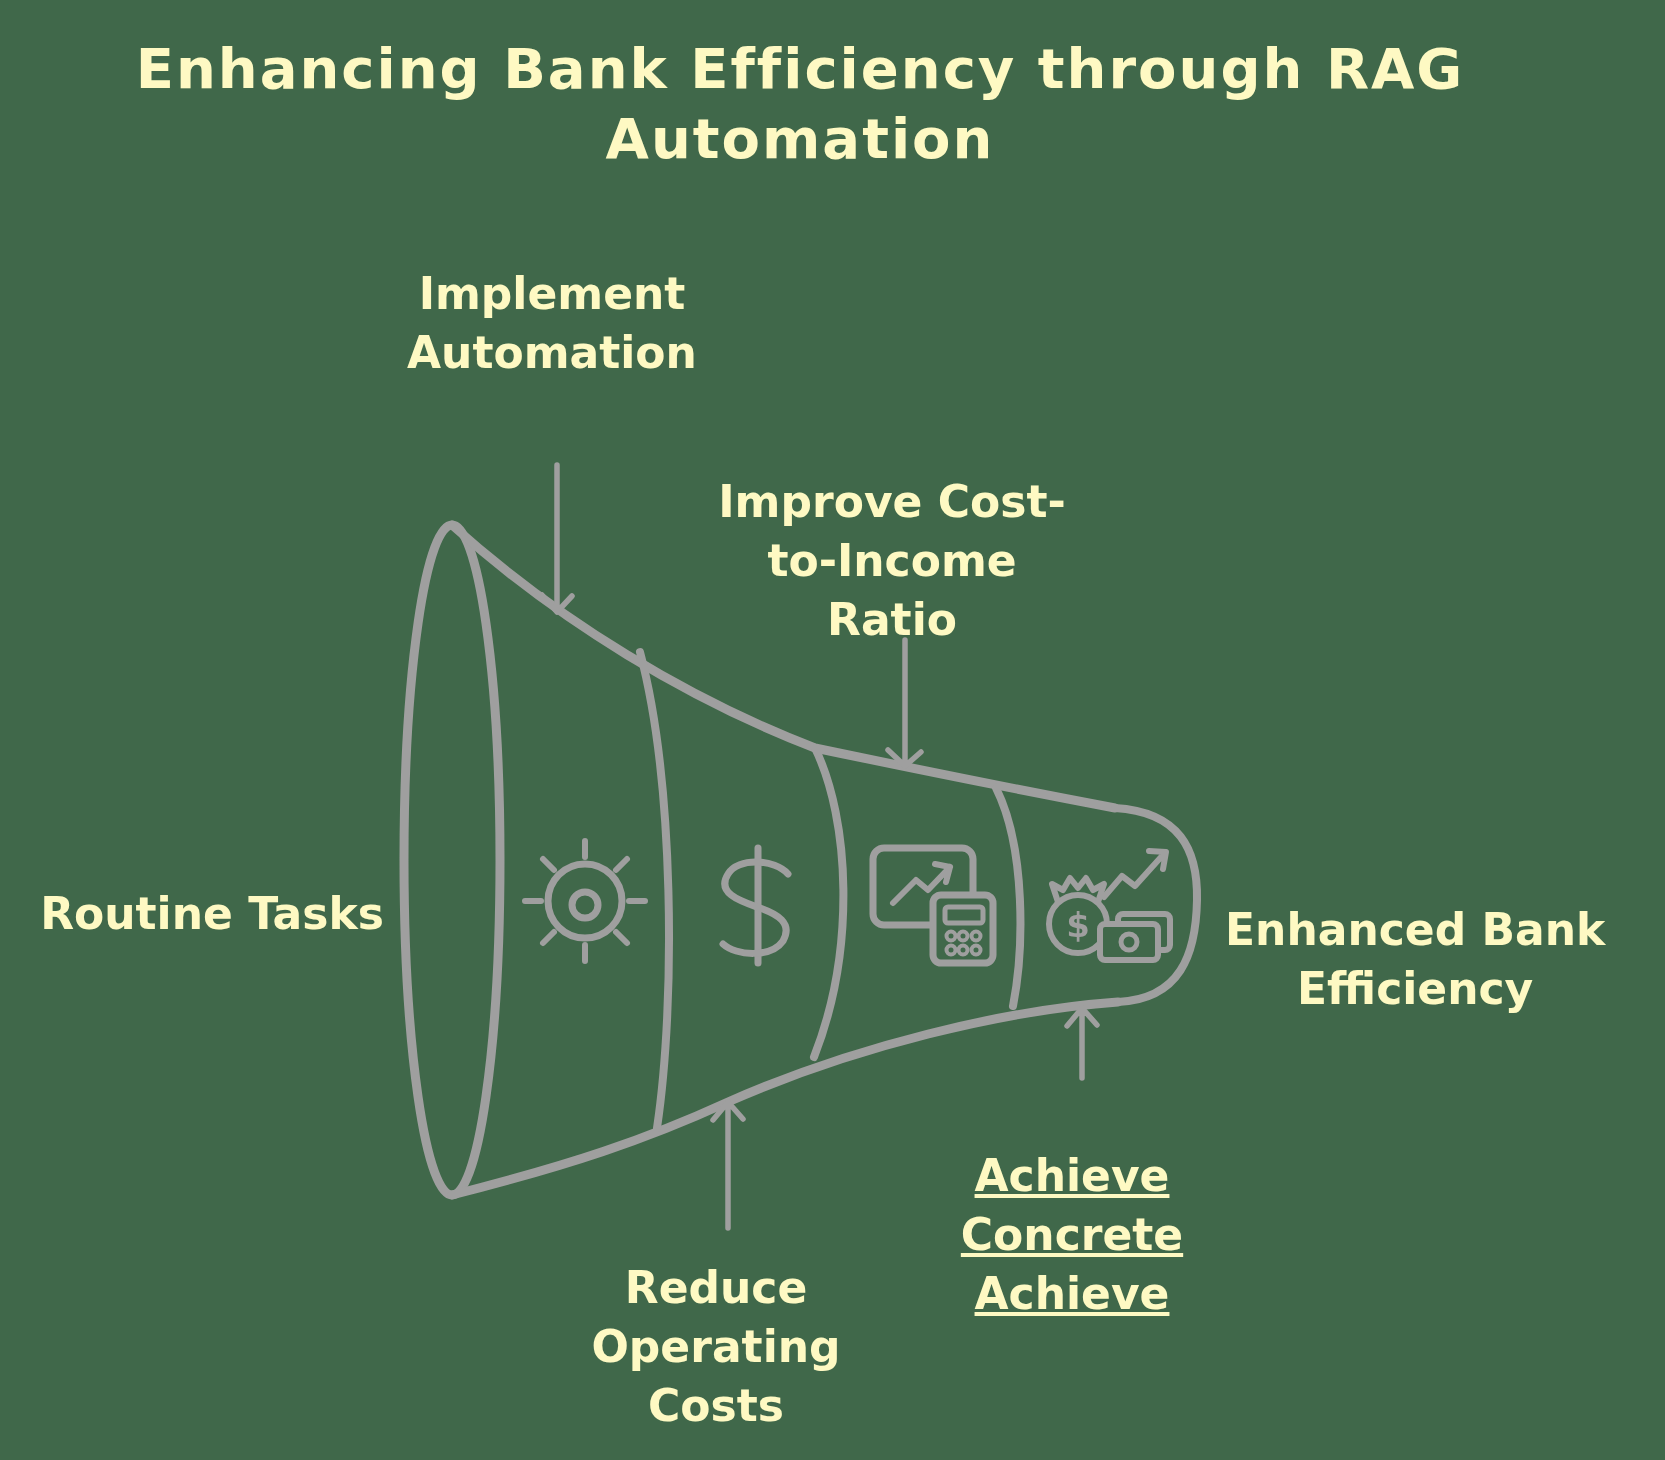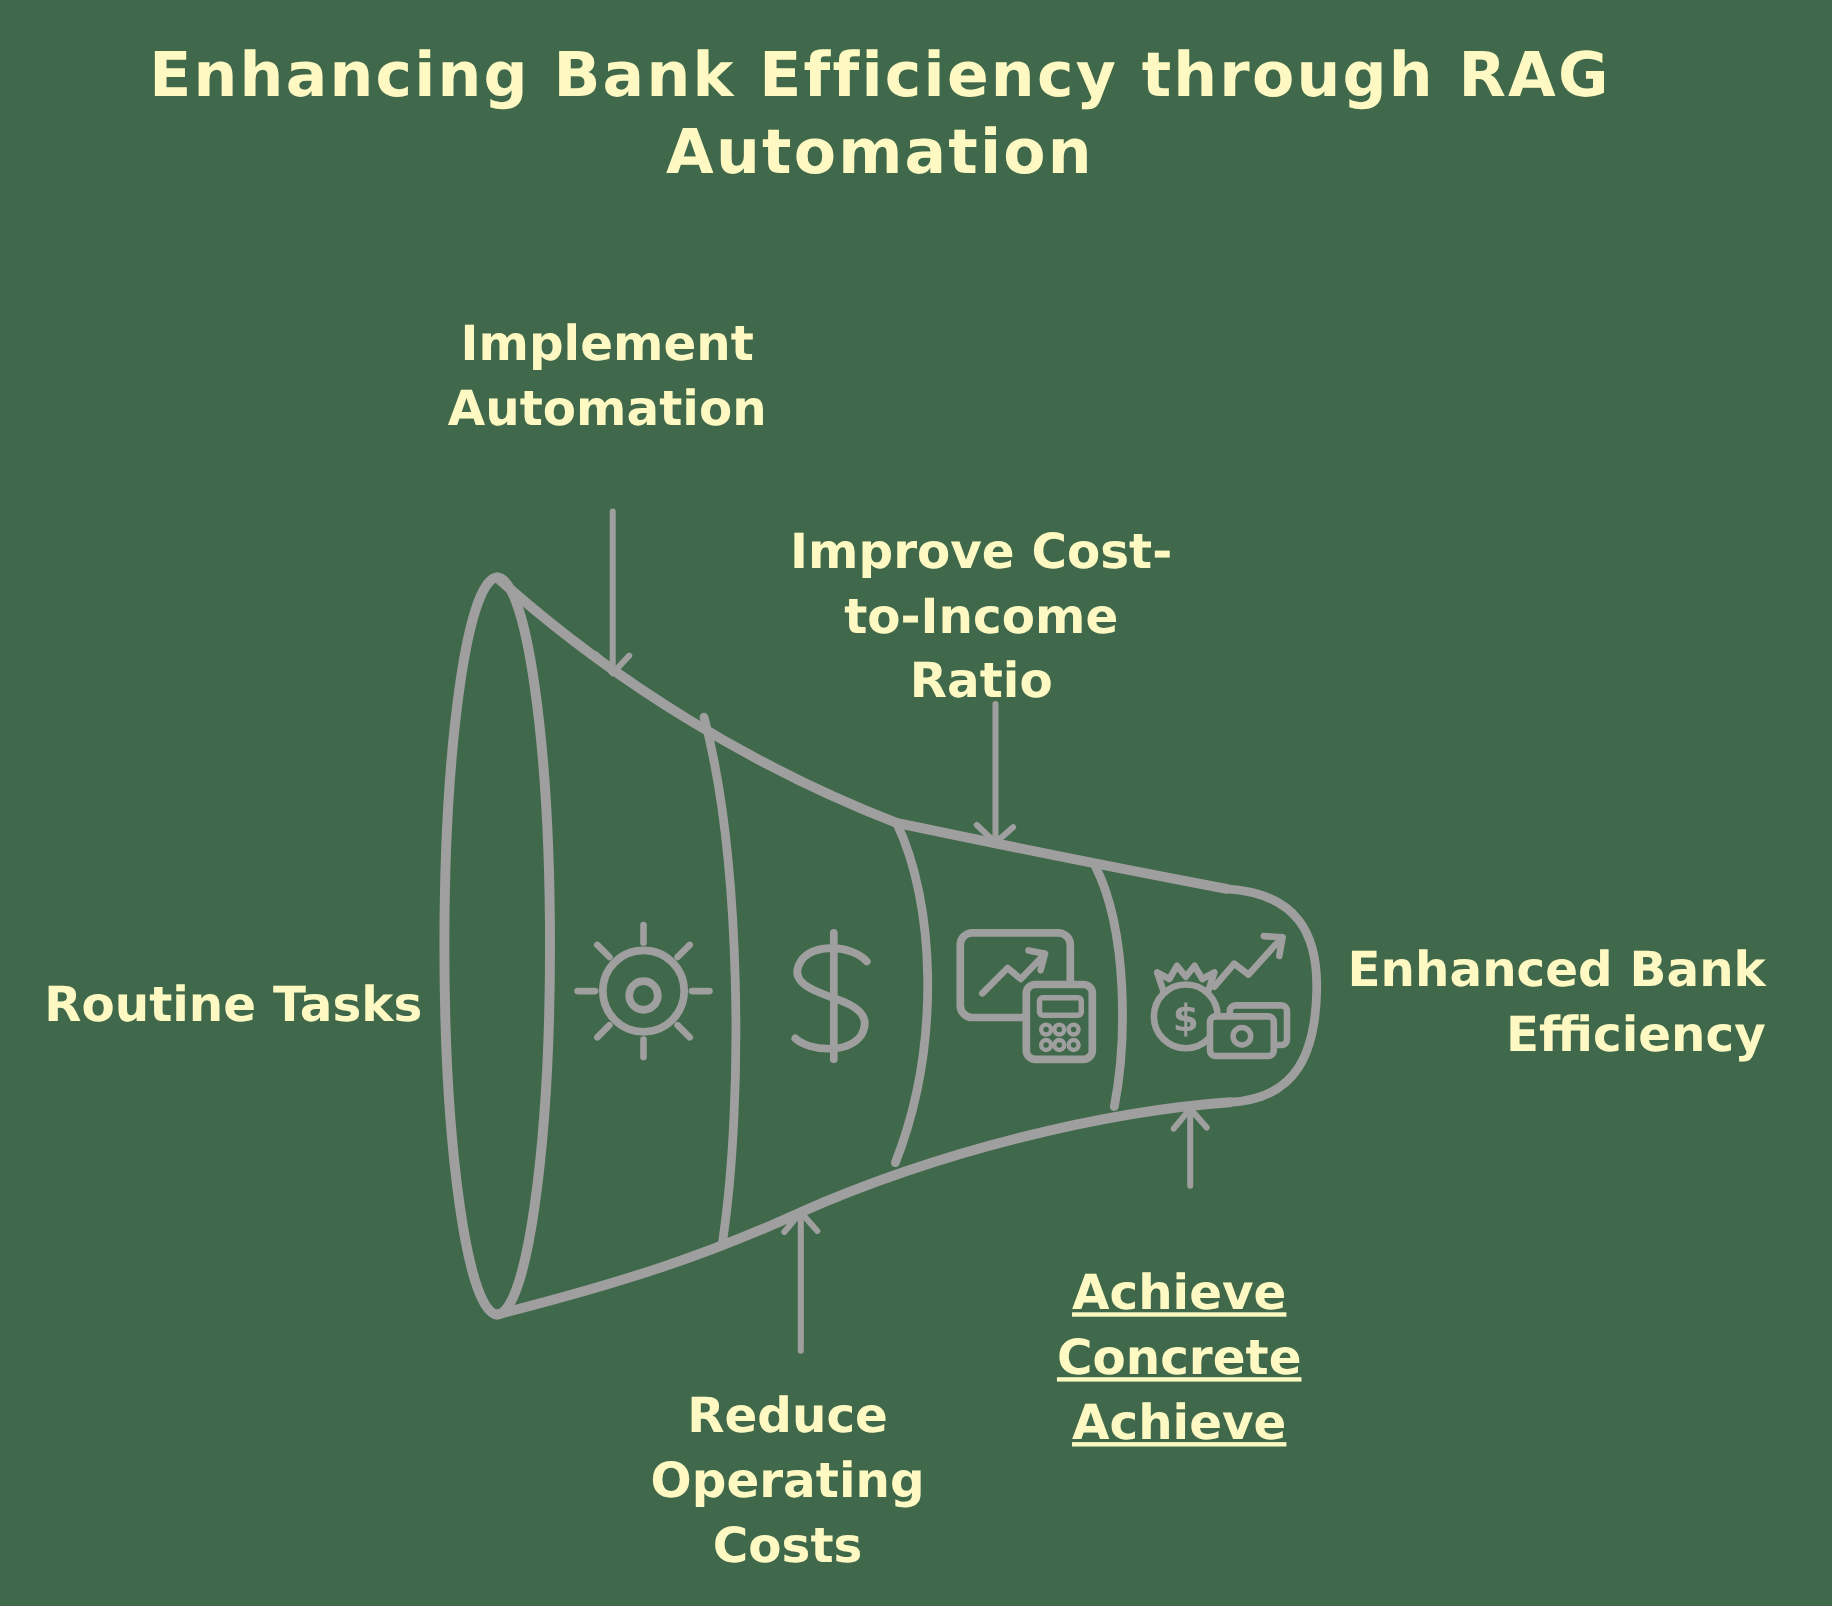--- a/index.html
+++ b/index.html
@@ -28,23 +28,23 @@
 
   .callout {
     position: absolute;
     font-size: 44px;
     line-height: 59px;
     font-weight: bold;
     text-align: center;
     transform: translateX(-50%);
     white-space: nowrap;
   }
-  .callout.left-align { transform: none; text-align: right; }
+  .callout.left-align { transform: none; text-align: center; margin-top: 48px; }
 
-  .lbl-implement { left: 552px;  top: 283px;  }
+  .lbl-implement { left: 552px;  top: 264px;  }
   .lbl-improve   { left: 892px;  top: 472px;  }
   .lbl-routine   { left: 212px;  top: 884px;  }
   .lbl-enhanced  { left: 1225px; top: 852px;  }
   .lbl-reduce    { left: 716px;  top: 1258px; }
   .lbl-achieve   { left: 1072px; top: 1146px; text-decoration: underline; }
 </style>
 </head>
 <body>
 
 <div id="canvas">

